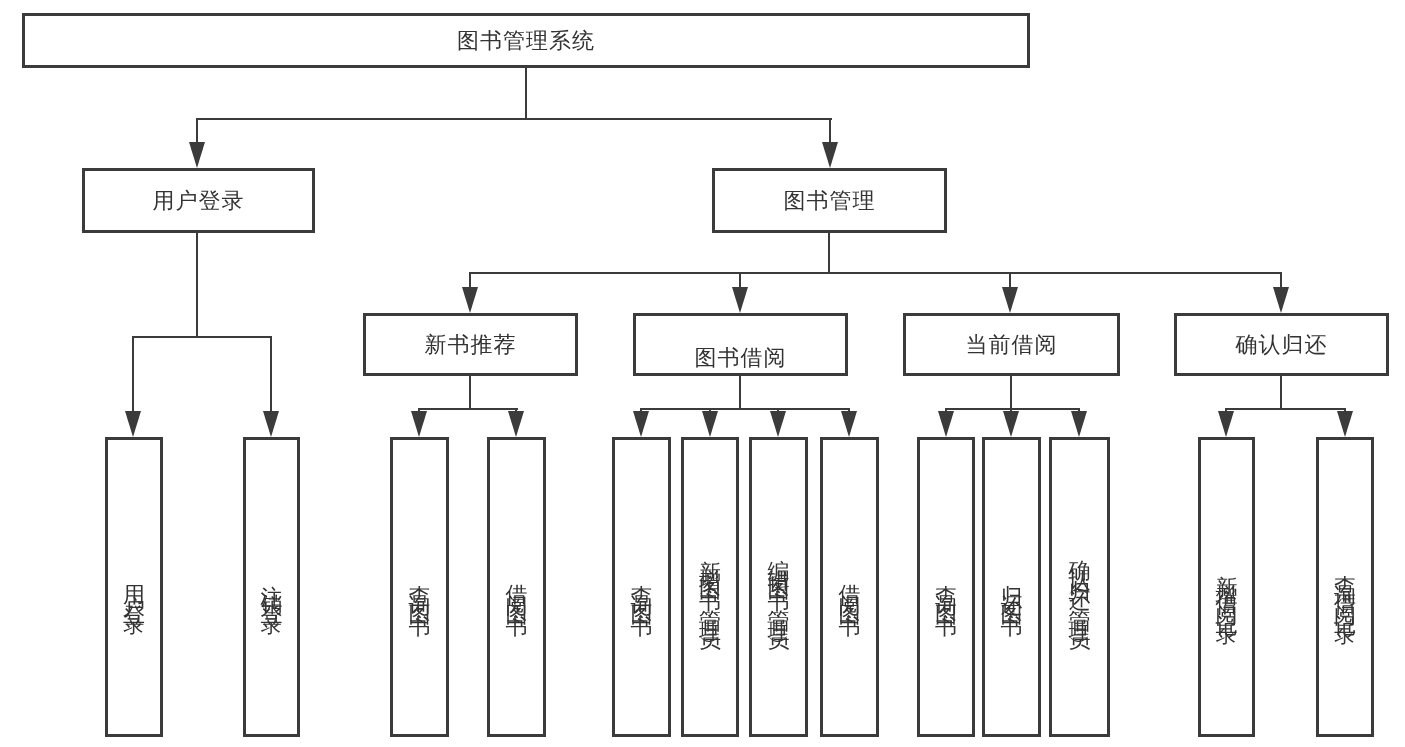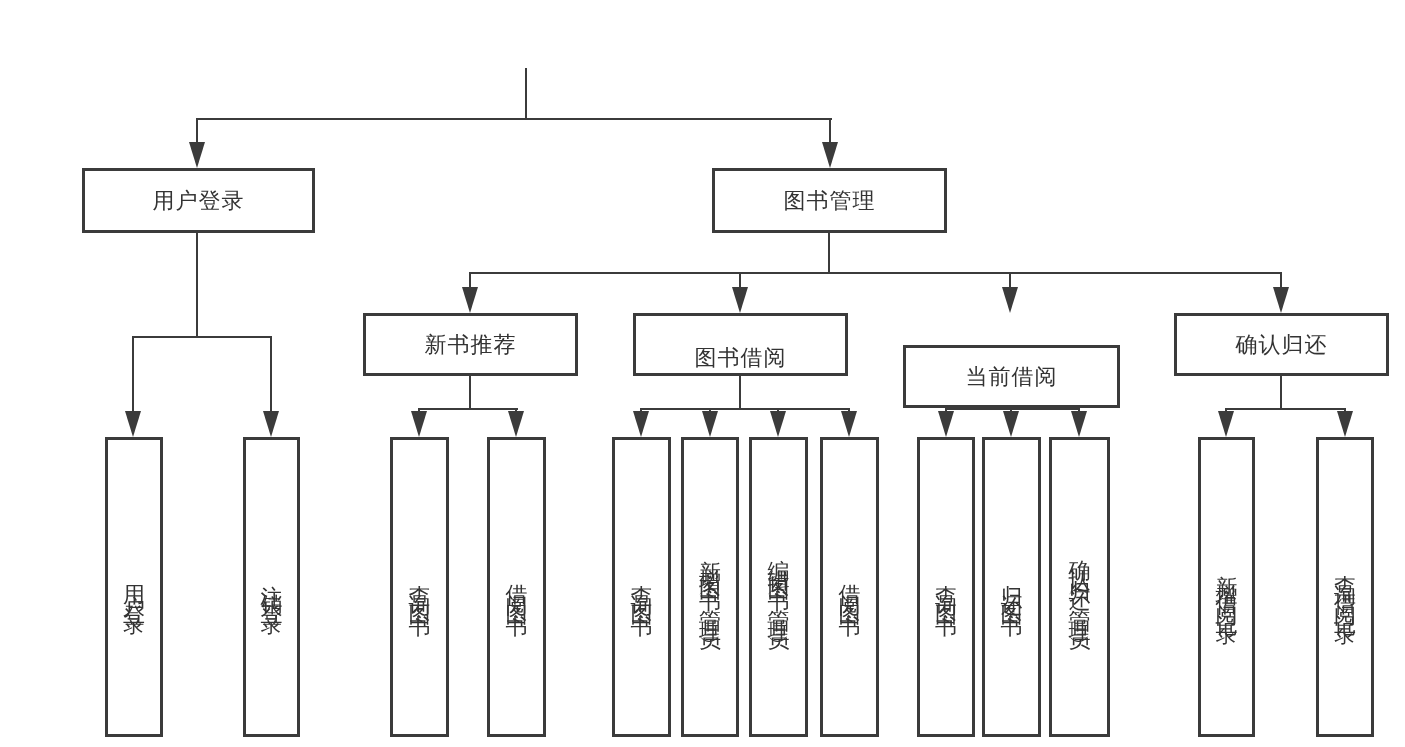--- a/index.html
+++ b/index.html
@@ -106,35 +106,38 @@
   <div class="a" style="left:1003px;top:411px;"></div>
   <div class="a" style="left:1071px;top:411px;"></div>
 
   <div class="v" style="left:1280px;top:376px;height:34px;"></div>
   <div class="h" style="left:1225px;top:408px;width:121px;"></div>
   <div class="vs" style="left:1225px;top:408px;height:6px;"></div>
   <div class="vs" style="left:1344px;top:408px;height:6px;"></div>
   <div class="a" style="left:1218px;top:411px;"></div>
   <div class="a" style="left:1337px;top:411px;"></div>
 
+  <div class="box" style="left:22px;top:13px;width:1008px;height:55px;">
+    <span>图书管理系统</span>
+  </div>
 
   <div class="box" style="left:82px;top:168px;width:233px;height:65px;">
     <span>用户登录</span>
   </div>
   <div class="box" style="left:363px;top:313px;width:215px;height:63px;">
     <span>新书推荐</span>
   </div>
 
   <div class="box" style="left:712px;top:168px;width:235px;height:65px;">
     <span>图书管理</span>
   </div>
   <div class="box" style="left:633px;top:313px;width:215px;height:63px;align-items:flex-end;">
     <span>图书借阅</span>
   </div>
-  <div class="box" style="left:903px;top:313px;width:217px;height:63px;margin-top:32px;">
+  <div class="box" style="left:903px;top:313px;width:217px;height:63px;">
     <span>当前借阅</span>
   </div>
   <div class="box" style="left:1174px;top:313px;width:215px;height:63px;">
     <span>确认归还</span>
   </div>
 
   <div class="box" style="left:105px;top:437px;width:58px;height:300px;">
     <span class="vtext">用户登录</span>
   </div>
   <div class="box" style="left:243px;top:437px;width:57px;height:300px;">

